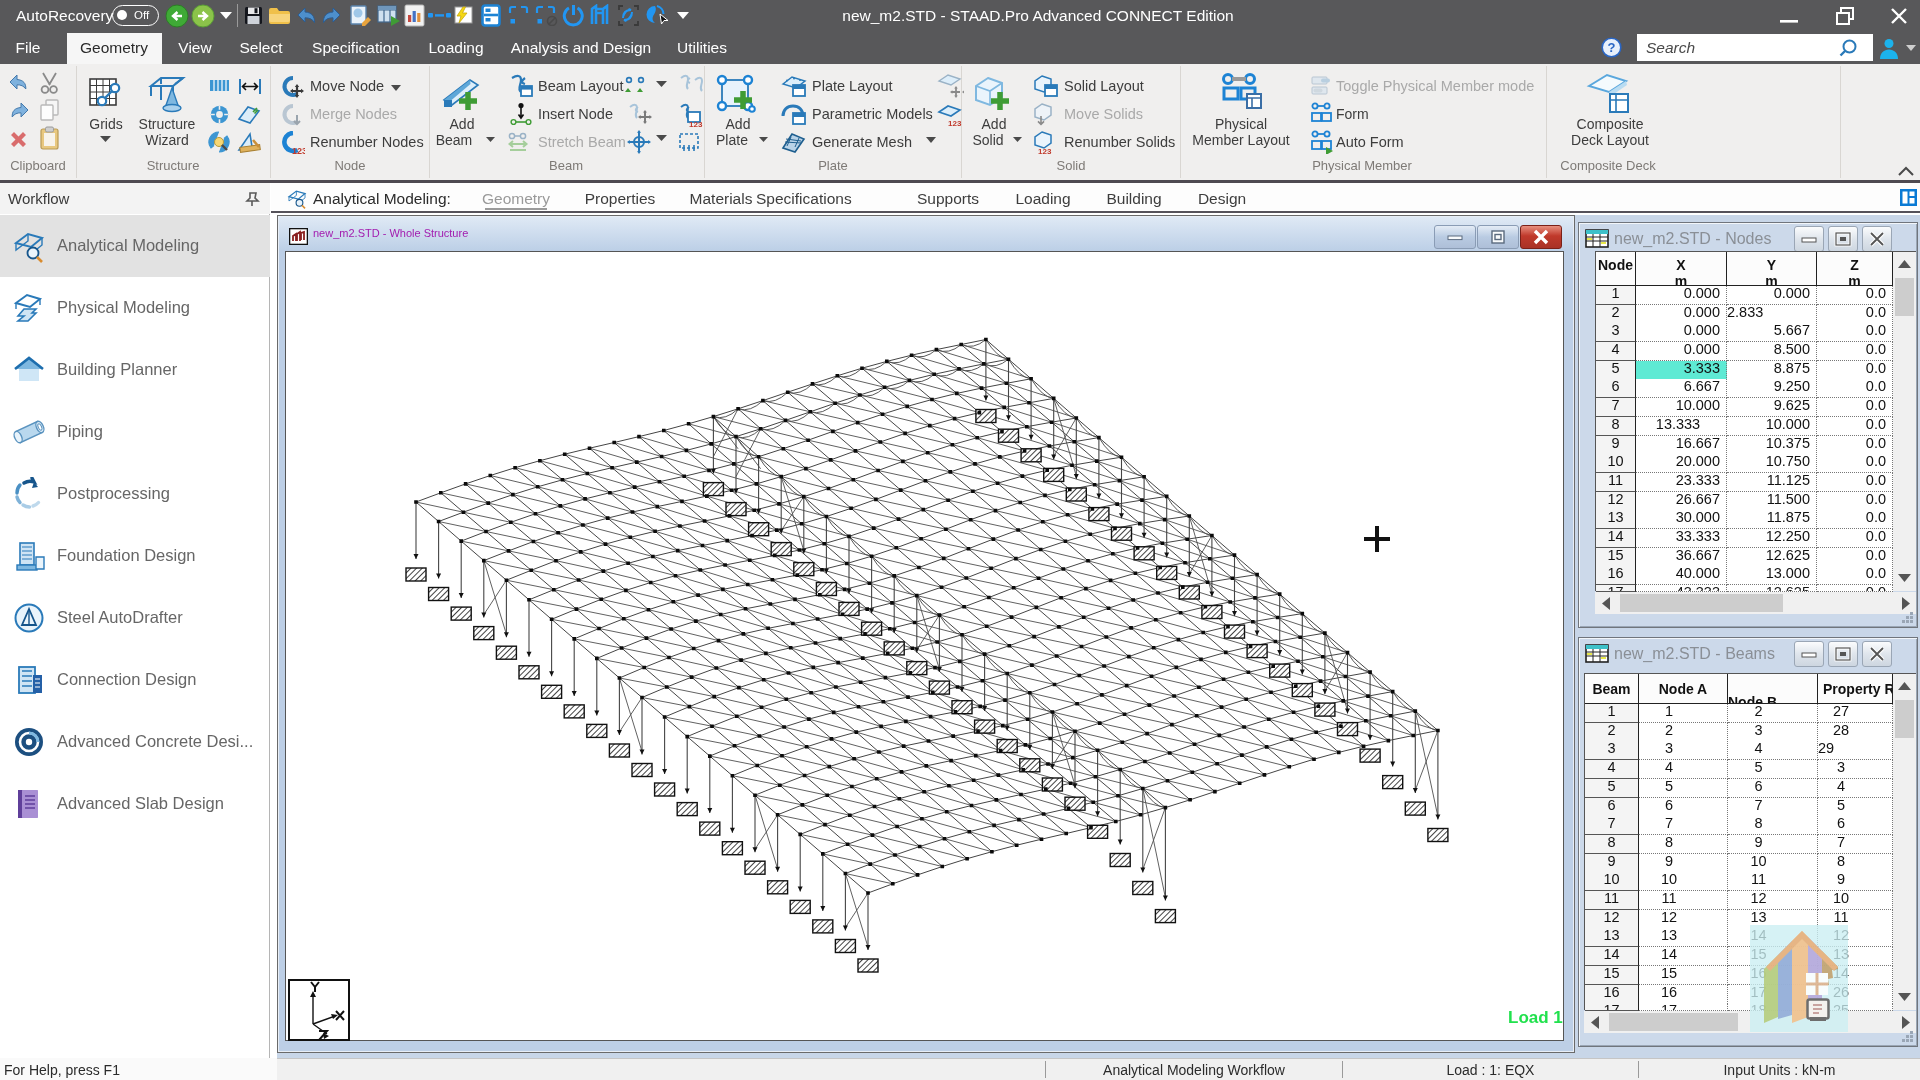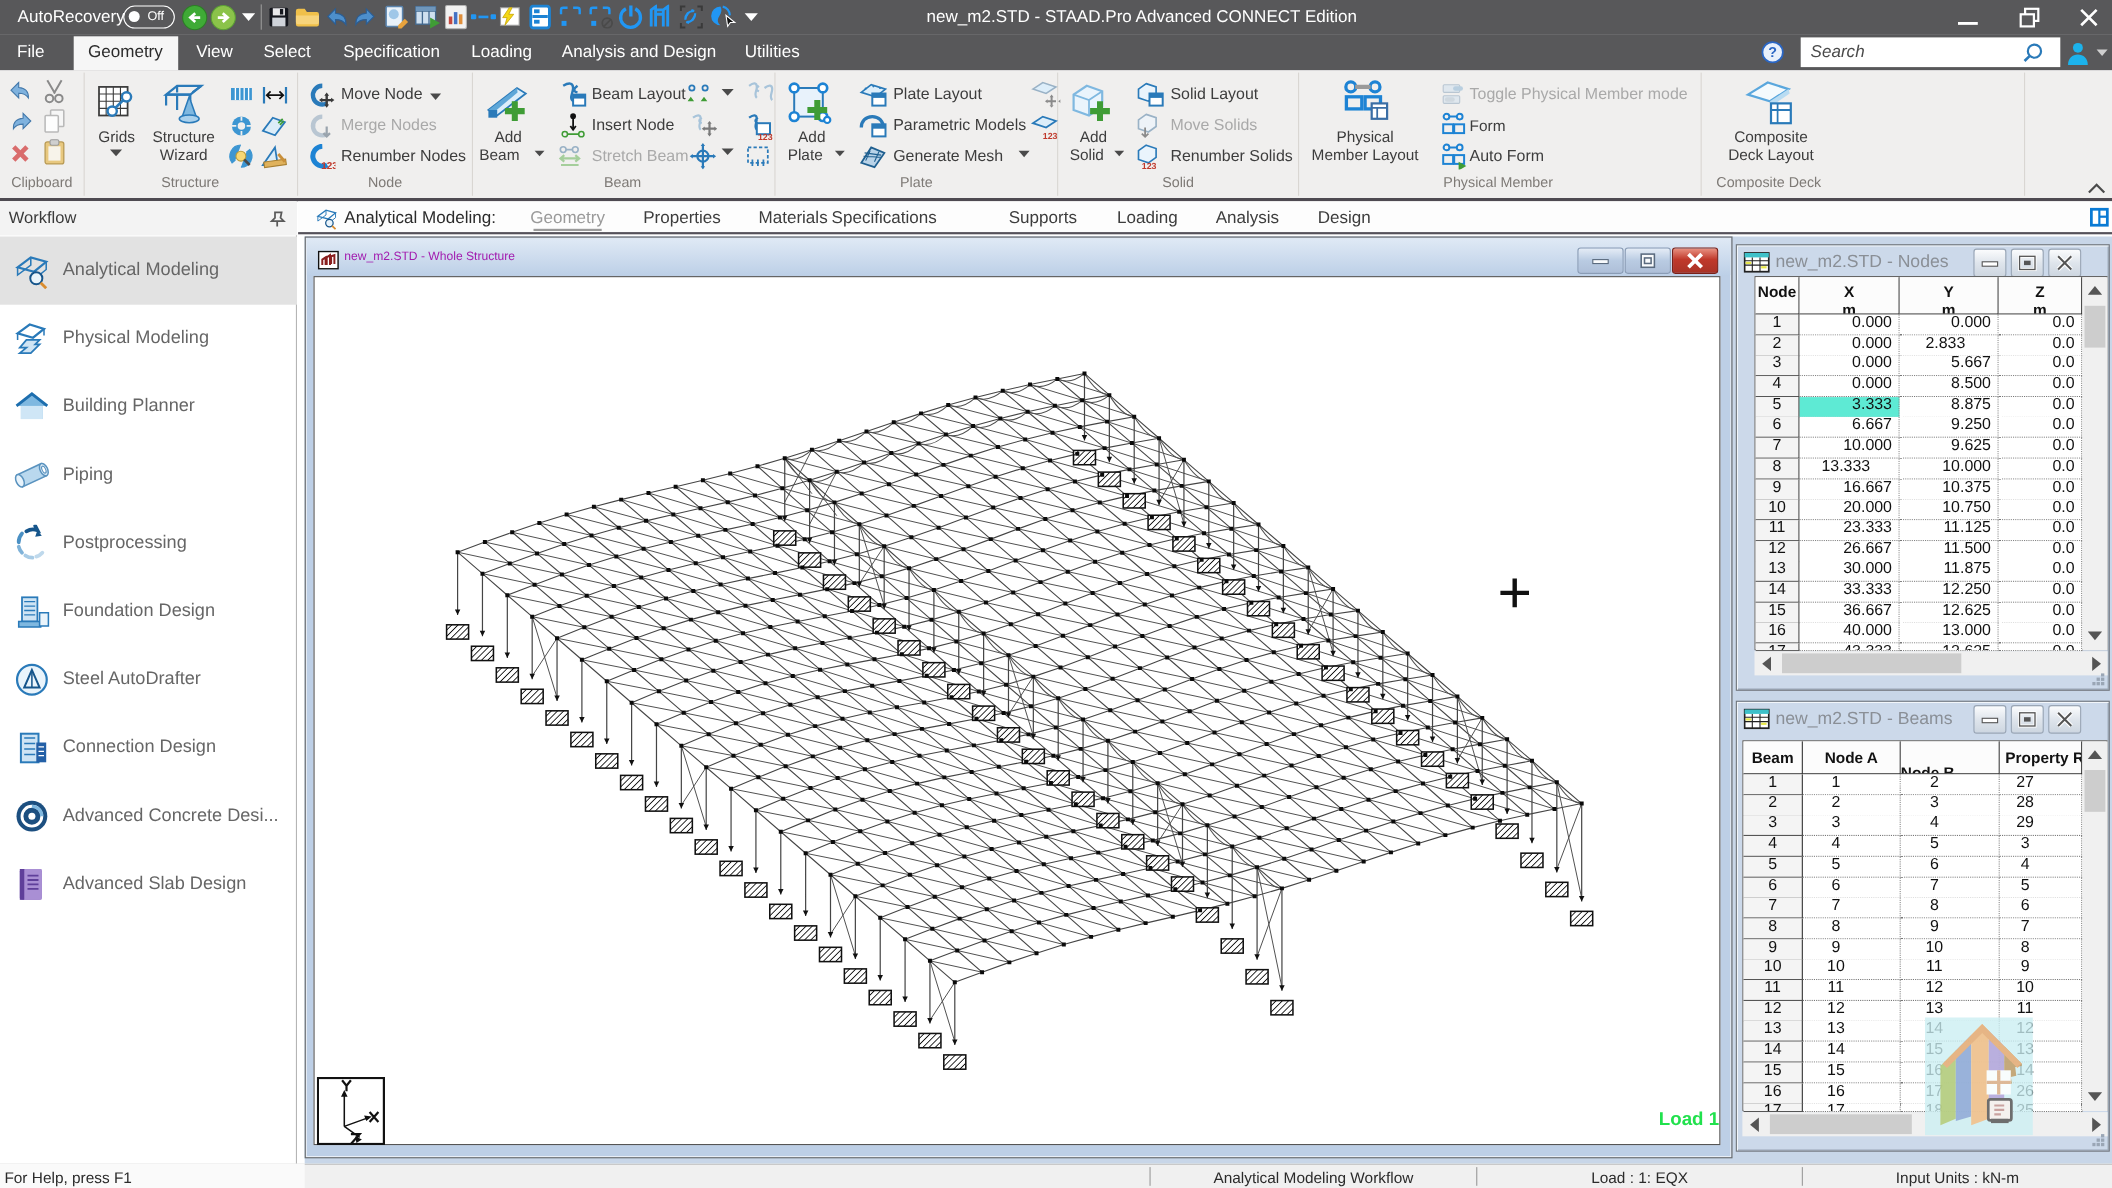--- a/index.html
+++ b/index.html
@@ -519,21 +519,21 @@
     <circle cx="21" cy="24" r="5.5" fill="#eaf4fb" stroke="#16558b" stroke-width="1.8"></circle>
     <path d="M25 28l5 5" stroke="#d98c2f" stroke-width="2.6"></path>
   </svg>
 <div class="abs" style="left:313px;top:190px;color:#2b2b2b;font-size:15.5px">Analytical Modeling:</div>
 <div class="abs" style="left:436px;top:190px;width:160px;text-align:center;color:#9a9a9a;font-size:15.5px">Geometry</div>
 <div class="abs" style="left:540px;top:190px;width:160px;text-align:center;color:#3d3d3d;font-size:15.5px">Properties</div>
 <div class="abs" style="left:641px;top:190px;width:160px;text-align:center;color:#3d3d3d;font-size:15.5px">Materials</div>
 <div class="abs" style="left:756px;top:190px;width:160px;color:#3d3d3d;font-size:15.5px">Specifications</div>
 <div class="abs" style="left:868px;top:190px;width:160px;text-align:center;color:#3d3d3d;font-size:15.5px">Supports</div>
 <div class="abs" style="left:963px;top:190px;width:160px;text-align:center;color:#3d3d3d;font-size:15.5px">Loading</div>
-<div class="abs" style="left:1054px;top:190px;width:160px;text-align:center;color:#3d3d3d;font-size:15.5px">Analysis</div>
+<div class="abs" style="left:1054px;top:190px;width:160px;text-align:center;color:#3d3d3d;font-size:15.5px">Building</div>
 <div class="abs" style="left:1142px;top:190px;width:160px;text-align:center;color:#3d3d3d;font-size:15.5px">Design</div>
 <div class="abs" style="left:485px;top:208px;width:62px;height:2px;background:#9a9a9a"></div>
 <svg class="ic" style="left:1899px;top:188px" width="19" height="19">
     <rect x="1" y="1" width="17" height="17" fill="#0a7ad4"></rect>
     <rect x="3.5" y="3.5" width="5" height="12" fill="#fff"></rect>
     <rect x="10.5" y="3.5" width="5" height="4.5" fill="#fff"></rect>
     <rect x="10.5" y="10" width="5" height="5.5" fill="#fff"></rect>
   </svg>
 <div class="abs" style="left:277px;top:215px;width:1643px;height:843px;background:#c8d6e8"></div>
 <div class="abs" style="left:277px;top:215px;width:1298px;height:838px;background:#bdcfe6;border:1px solid #6a6a6a;box-shadow:inset 0 0 0 1px #e8eef6"></div>
@@ -679,21 +679,21 @@
 <div class="abs" style="left:1596px;top:252px;width:40px;height:34px;background:#fcfcfc;border-right:1px solid #222;border-bottom:1px solid #222;color:#111;font-weight:bold;font-size:14px;text-align:center;white-space:nowrap;overflow:hidden;padding-top:5px">Node</div>
 <div class="abs" style="left:1636px;top:252px;width:91px;height:34px;background:#fcfcfc;border-right:1px solid #222;border-bottom:1px solid #222;color:#111;font-weight:bold;font-size:14px;text-align:center;white-space:nowrap;overflow:hidden;padding-top:5px">X<br>m</div>
 <div class="abs" style="left:1727px;top:252px;width:90px;height:34px;background:#fcfcfc;border-right:1px solid #222;border-bottom:1px solid #222;color:#111;font-weight:bold;font-size:14px;text-align:center;white-space:nowrap;overflow:hidden;padding-top:5px">Y<br>m</div>
 <div class="abs" style="left:1817px;top:252px;width:76px;height:34px;background:#fcfcfc;border-right:1px solid #222;border-bottom:1px solid #222;color:#111;font-weight:bold;font-size:14px;text-align:center;white-space:nowrap;overflow:hidden;padding-top:5px">Z<br>m</div>
 <div class="abs" style="left:1596px;top:286px;width:40px;height:19px;background:#f4f4f4;border-right:1px solid #222;border-bottom:1px solid #555;text-align:center;color:#111;font-size:14.5px;overflow:hidden;line-height:15.7px">1</div>
 <div class="abs" style="left:1636px;top:286px;width:91px;height:19px;background:#fff;border-right:1px dotted #777;border-bottom:1px dotted #777;text-align:right;padding-right:6px;color:#111;font-size:14.5px;overflow:hidden;line-height:15.7px">0.000</div>
 <div class="abs" style="left:1727px;top:286px;width:90px;height:19px;background:#fff;border-right:1px dotted #777;border-bottom:1px dotted #777;text-align:right;padding-right:6px;color:#111;font-size:14.5px;overflow:hidden;line-height:15.7px">0.000</div>
 <div class="abs" style="left:1817px;top:286px;width:76px;height:19px;background:#fff;border-right:1px dotted #777;border-bottom:1px dotted #777;text-align:right;padding-right:6px;color:#111;font-size:14.5px;overflow:hidden;line-height:15.7px">0.0</div>
 <div class="abs" style="left:1596px;top:305px;width:40px;height:19px;background:#f4f4f4;border-right:1px solid #222;border-bottom:1px solid #555;text-align:center;color:#111;font-size:14.5px;overflow:hidden;line-height:15.7px">2</div>
 <div class="abs" style="left:1636px;top:305px;width:91px;height:19px;background:#fff;border-right:1px dotted #777;border-bottom:1px dotted #777;text-align:right;padding-right:6px;color:#111;font-size:14.5px;overflow:hidden;line-height:15.7px">0.000</div>
-<div class="abs" style="left:1727px;top:305px;width:90px;height:19px;background:#fff;border-right:1px dotted #777;border-bottom:1px dotted #777;text-align:center;padding-right:6px;color:#111;font-size:14.5px;overflow:hidden;line-height:15.7px">2.833</div>
+<div class="abs" style="left:1727px;top:305px;width:90px;height:19px;background:#fff;border-right:1px dotted #777;border-bottom:1px dotted #777;text-align:left;padding-right:6px;color:#111;font-size:14.5px;overflow:hidden;line-height:15.7px">2.833</div>
 <div class="abs" style="left:1817px;top:305px;width:76px;height:19px;background:#fff;border-right:1px dotted #777;border-bottom:1px dotted #777;text-align:right;padding-right:6px;color:#111;font-size:14.5px;overflow:hidden;line-height:15.7px">0.0</div>
 <div class="abs" style="left:1596px;top:323px;width:40px;height:19px;background:#f4f4f4;border-right:1px solid #222;border-bottom:1px solid #555;text-align:center;color:#111;font-size:14.5px;overflow:hidden;line-height:15.7px">3</div>
 <div class="abs" style="left:1636px;top:323px;width:91px;height:19px;background:#fff;border-right:1px dotted #777;border-bottom:1px dotted #777;text-align:right;padding-right:6px;color:#111;font-size:14.5px;overflow:hidden;line-height:15.7px">0.000</div>
 <div class="abs" style="left:1727px;top:323px;width:90px;height:19px;background:#fff;border-right:1px dotted #777;border-bottom:1px dotted #777;text-align:right;padding-right:6px;color:#111;font-size:14.5px;overflow:hidden;line-height:15.7px">5.667</div>
 <div class="abs" style="left:1817px;top:323px;width:76px;height:19px;background:#fff;border-right:1px dotted #777;border-bottom:1px dotted #777;text-align:right;padding-right:6px;color:#111;font-size:14.5px;overflow:hidden;line-height:15.7px">0.0</div>
 <div class="abs" style="left:1596px;top:342px;width:40px;height:19px;background:#f4f4f4;border-right:1px solid #222;border-bottom:1px solid #555;text-align:center;color:#111;font-size:14.5px;overflow:hidden;line-height:15.7px">4</div>
 <div class="abs" style="left:1636px;top:342px;width:91px;height:19px;background:#fff;border-right:1px dotted #777;border-bottom:1px dotted #777;text-align:right;padding-right:6px;color:#111;font-size:14.5px;overflow:hidden;line-height:15.7px">0.000</div>
 <div class="abs" style="left:1727px;top:342px;width:90px;height:19px;background:#fff;border-right:1px dotted #777;border-bottom:1px dotted #777;text-align:right;padding-right:6px;color:#111;font-size:14.5px;overflow:hidden;line-height:15.7px">8.500</div>
 <div class="abs" style="left:1817px;top:342px;width:76px;height:19px;background:#fff;border-right:1px dotted #777;border-bottom:1px dotted #777;text-align:right;padding-right:6px;color:#111;font-size:14.5px;overflow:hidden;line-height:15.7px">0.0</div>
 <div class="abs" style="left:1596px;top:361px;width:40px;height:19px;background:#f4f4f4;border-right:1px solid #222;border-bottom:1px solid #555;text-align:center;color:#111;font-size:14.5px;overflow:hidden;line-height:15.7px">5</div>
@@ -805,21 +805,21 @@
 <div class="abs" style="left:1639px;top:704px;width:89px;height:19px;background:#fff;border-right:1px dotted #777;border-bottom:1px dotted #777;text-align:center;padding-right:28px;color:#111;font-size:14.5px;overflow:hidden;line-height:15.7px">1</div>
 <div class="abs" style="left:1728px;top:704px;width:90px;height:19px;background:#fff;border-right:1px dotted #777;border-bottom:1px dotted #777;text-align:center;padding-right:28px;color:#111;font-size:14.5px;overflow:hidden;line-height:15.7px">2</div>
 <div class="abs" style="left:1818px;top:704px;width:75px;height:19px;background:#fff;border-right:1px dotted #777;border-bottom:1px dotted #777;text-align:center;padding-right:28px;color:#111;font-size:14.5px;overflow:hidden;line-height:15.7px">27</div>
 <div class="abs" style="left:1585px;top:723px;width:54px;height:19px;background:#f4f4f4;border-right:1px solid #222;border-bottom:1px solid #555;text-align:center;color:#111;font-size:14.5px;overflow:hidden;line-height:15.7px">2</div>
 <div class="abs" style="left:1639px;top:723px;width:89px;height:19px;background:#fff;border-right:1px dotted #777;border-bottom:1px dotted #777;text-align:center;padding-right:28px;color:#111;font-size:14.5px;overflow:hidden;line-height:15.7px">2</div>
 <div class="abs" style="left:1728px;top:723px;width:90px;height:19px;background:#fff;border-right:1px dotted #777;border-bottom:1px dotted #777;text-align:center;padding-right:28px;color:#111;font-size:14.5px;overflow:hidden;line-height:15.7px">3</div>
 <div class="abs" style="left:1818px;top:723px;width:75px;height:19px;background:#fff;border-right:1px dotted #777;border-bottom:1px dotted #777;text-align:center;padding-right:28px;color:#111;font-size:14.5px;overflow:hidden;line-height:15.7px">28</div>
 <div class="abs" style="left:1585px;top:741px;width:54px;height:19px;background:#f4f4f4;border-right:1px solid #222;border-bottom:1px solid #555;text-align:center;color:#111;font-size:14.5px;overflow:hidden;line-height:15.7px">3</div>
 <div class="abs" style="left:1639px;top:741px;width:89px;height:19px;background:#fff;border-right:1px dotted #777;border-bottom:1px dotted #777;text-align:center;padding-right:28px;color:#111;font-size:14.5px;overflow:hidden;line-height:15.7px">3</div>
 <div class="abs" style="left:1728px;top:741px;width:90px;height:19px;background:#fff;border-right:1px dotted #777;border-bottom:1px dotted #777;text-align:center;padding-right:28px;color:#111;font-size:14.5px;overflow:hidden;line-height:15.7px">4</div>
-<div class="abs" style="left:1818px;top:741px;width:75px;height:19px;background:#fff;border-right:1px dotted #777;border-bottom:1px dotted #777;text-align:center;padding-right:28px;color:#111;font-size:14.5px;overflow:hidden;line-height:15.7px">29</div>
+<div class="abs" style="left:1818px;top:741px;width:75px;height:19px;background:#fff;border-right:1px dotted #777;border-bottom:1px dotted #777;text-align:left;padding-right:28px;color:#111;font-size:14.5px;overflow:hidden;line-height:15.7px">29</div>
 <div class="abs" style="left:1585px;top:760px;width:54px;height:19px;background:#f4f4f4;border-right:1px solid #222;border-bottom:1px solid #555;text-align:center;color:#111;font-size:14.5px;overflow:hidden;line-height:15.7px">4</div>
 <div class="abs" style="left:1639px;top:760px;width:89px;height:19px;background:#fff;border-right:1px dotted #777;border-bottom:1px dotted #777;text-align:center;padding-right:28px;color:#111;font-size:14.5px;overflow:hidden;line-height:15.7px">4</div>
 <div class="abs" style="left:1728px;top:760px;width:90px;height:19px;background:#fff;border-right:1px dotted #777;border-bottom:1px dotted #777;text-align:center;padding-right:28px;color:#111;font-size:14.5px;overflow:hidden;line-height:15.7px">5</div>
 <div class="abs" style="left:1818px;top:760px;width:75px;height:19px;background:#fff;border-right:1px dotted #777;border-bottom:1px dotted #777;text-align:center;padding-right:28px;color:#111;font-size:14.5px;overflow:hidden;line-height:15.7px">3</div>
 <div class="abs" style="left:1585px;top:779px;width:54px;height:19px;background:#f4f4f4;border-right:1px solid #222;border-bottom:1px solid #555;text-align:center;color:#111;font-size:14.5px;overflow:hidden;line-height:15.7px">5</div>
 <div class="abs" style="left:1639px;top:779px;width:89px;height:19px;background:#fff;border-right:1px dotted #777;border-bottom:1px dotted #777;text-align:center;padding-right:28px;color:#111;font-size:14.5px;overflow:hidden;line-height:15.7px">5</div>
 <div class="abs" style="left:1728px;top:779px;width:90px;height:19px;background:#fff;border-right:1px dotted #777;border-bottom:1px dotted #777;text-align:center;padding-right:28px;color:#111;font-size:14.5px;overflow:hidden;line-height:15.7px">6</div>
 <div class="abs" style="left:1818px;top:779px;width:75px;height:19px;background:#fff;border-right:1px dotted #777;border-bottom:1px dotted #777;text-align:center;padding-right:28px;color:#111;font-size:14.5px;overflow:hidden;line-height:15.7px">4</div>
 <div class="abs" style="left:1585px;top:798px;width:54px;height:19px;background:#f4f4f4;border-right:1px solid #222;border-bottom:1px solid #555;text-align:center;color:#111;font-size:14.5px;overflow:hidden;line-height:15.7px">6</div>
 <div class="abs" style="left:1639px;top:798px;width:89px;height:19px;background:#fff;border-right:1px dotted #777;border-bottom:1px dotted #777;text-align:center;padding-right:28px;color:#111;font-size:14.5px;overflow:hidden;line-height:15.7px">6</div>

